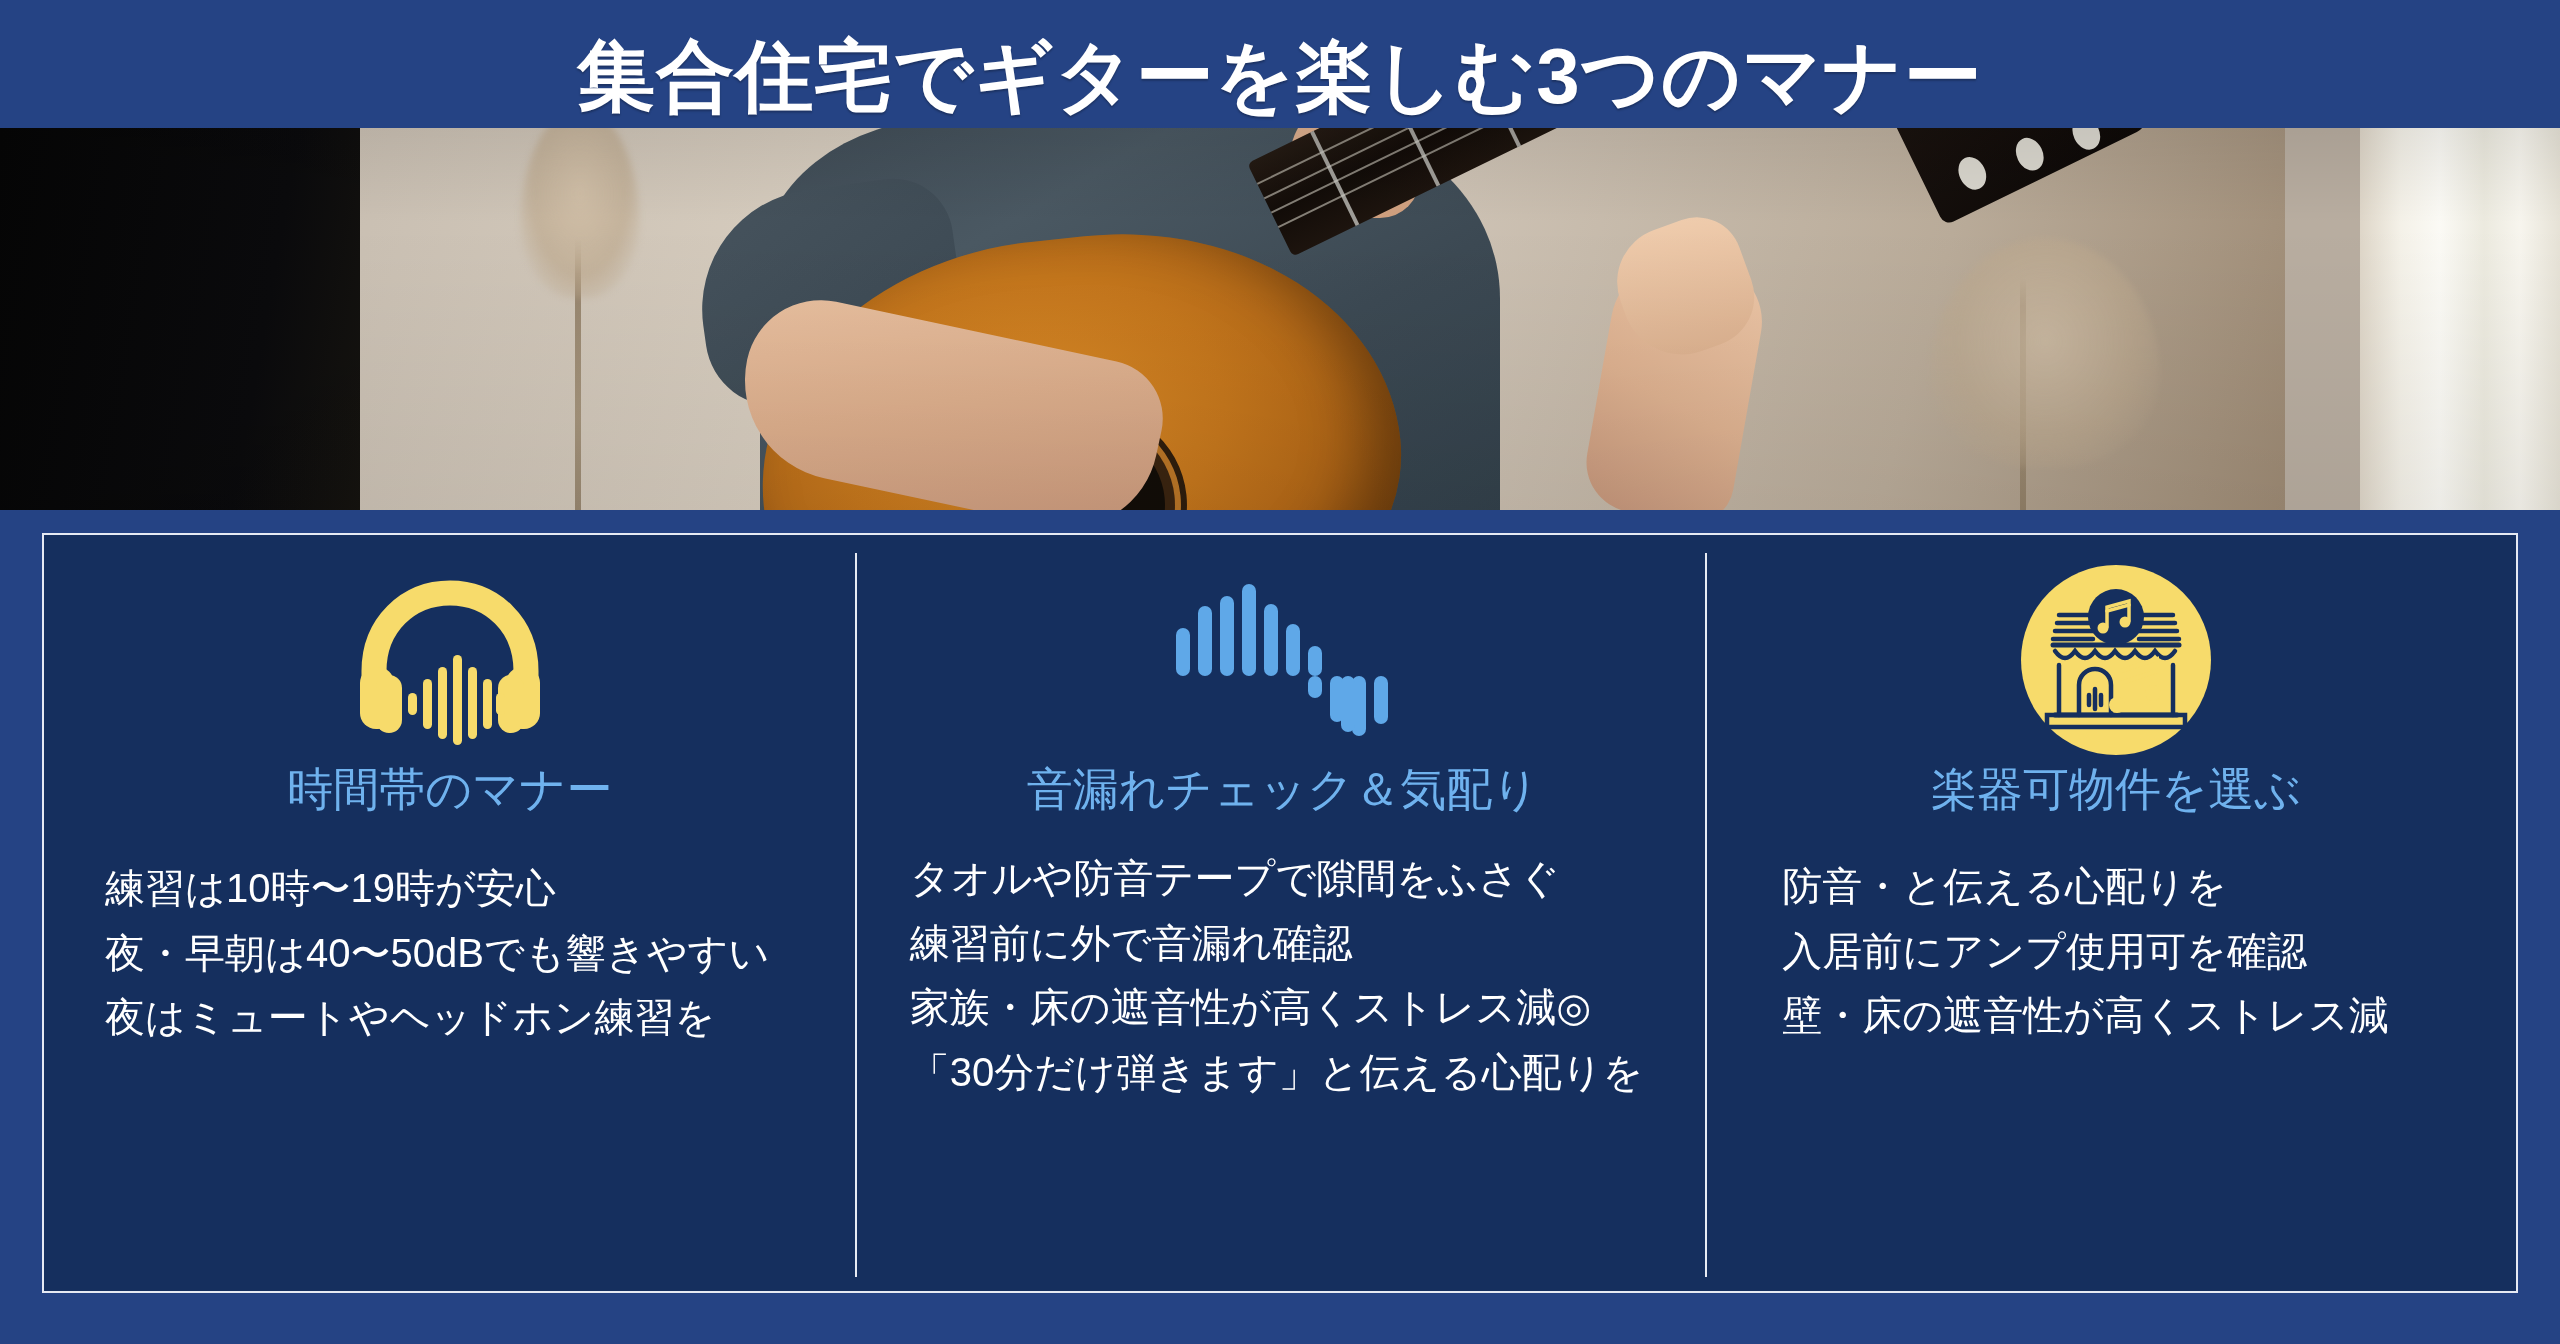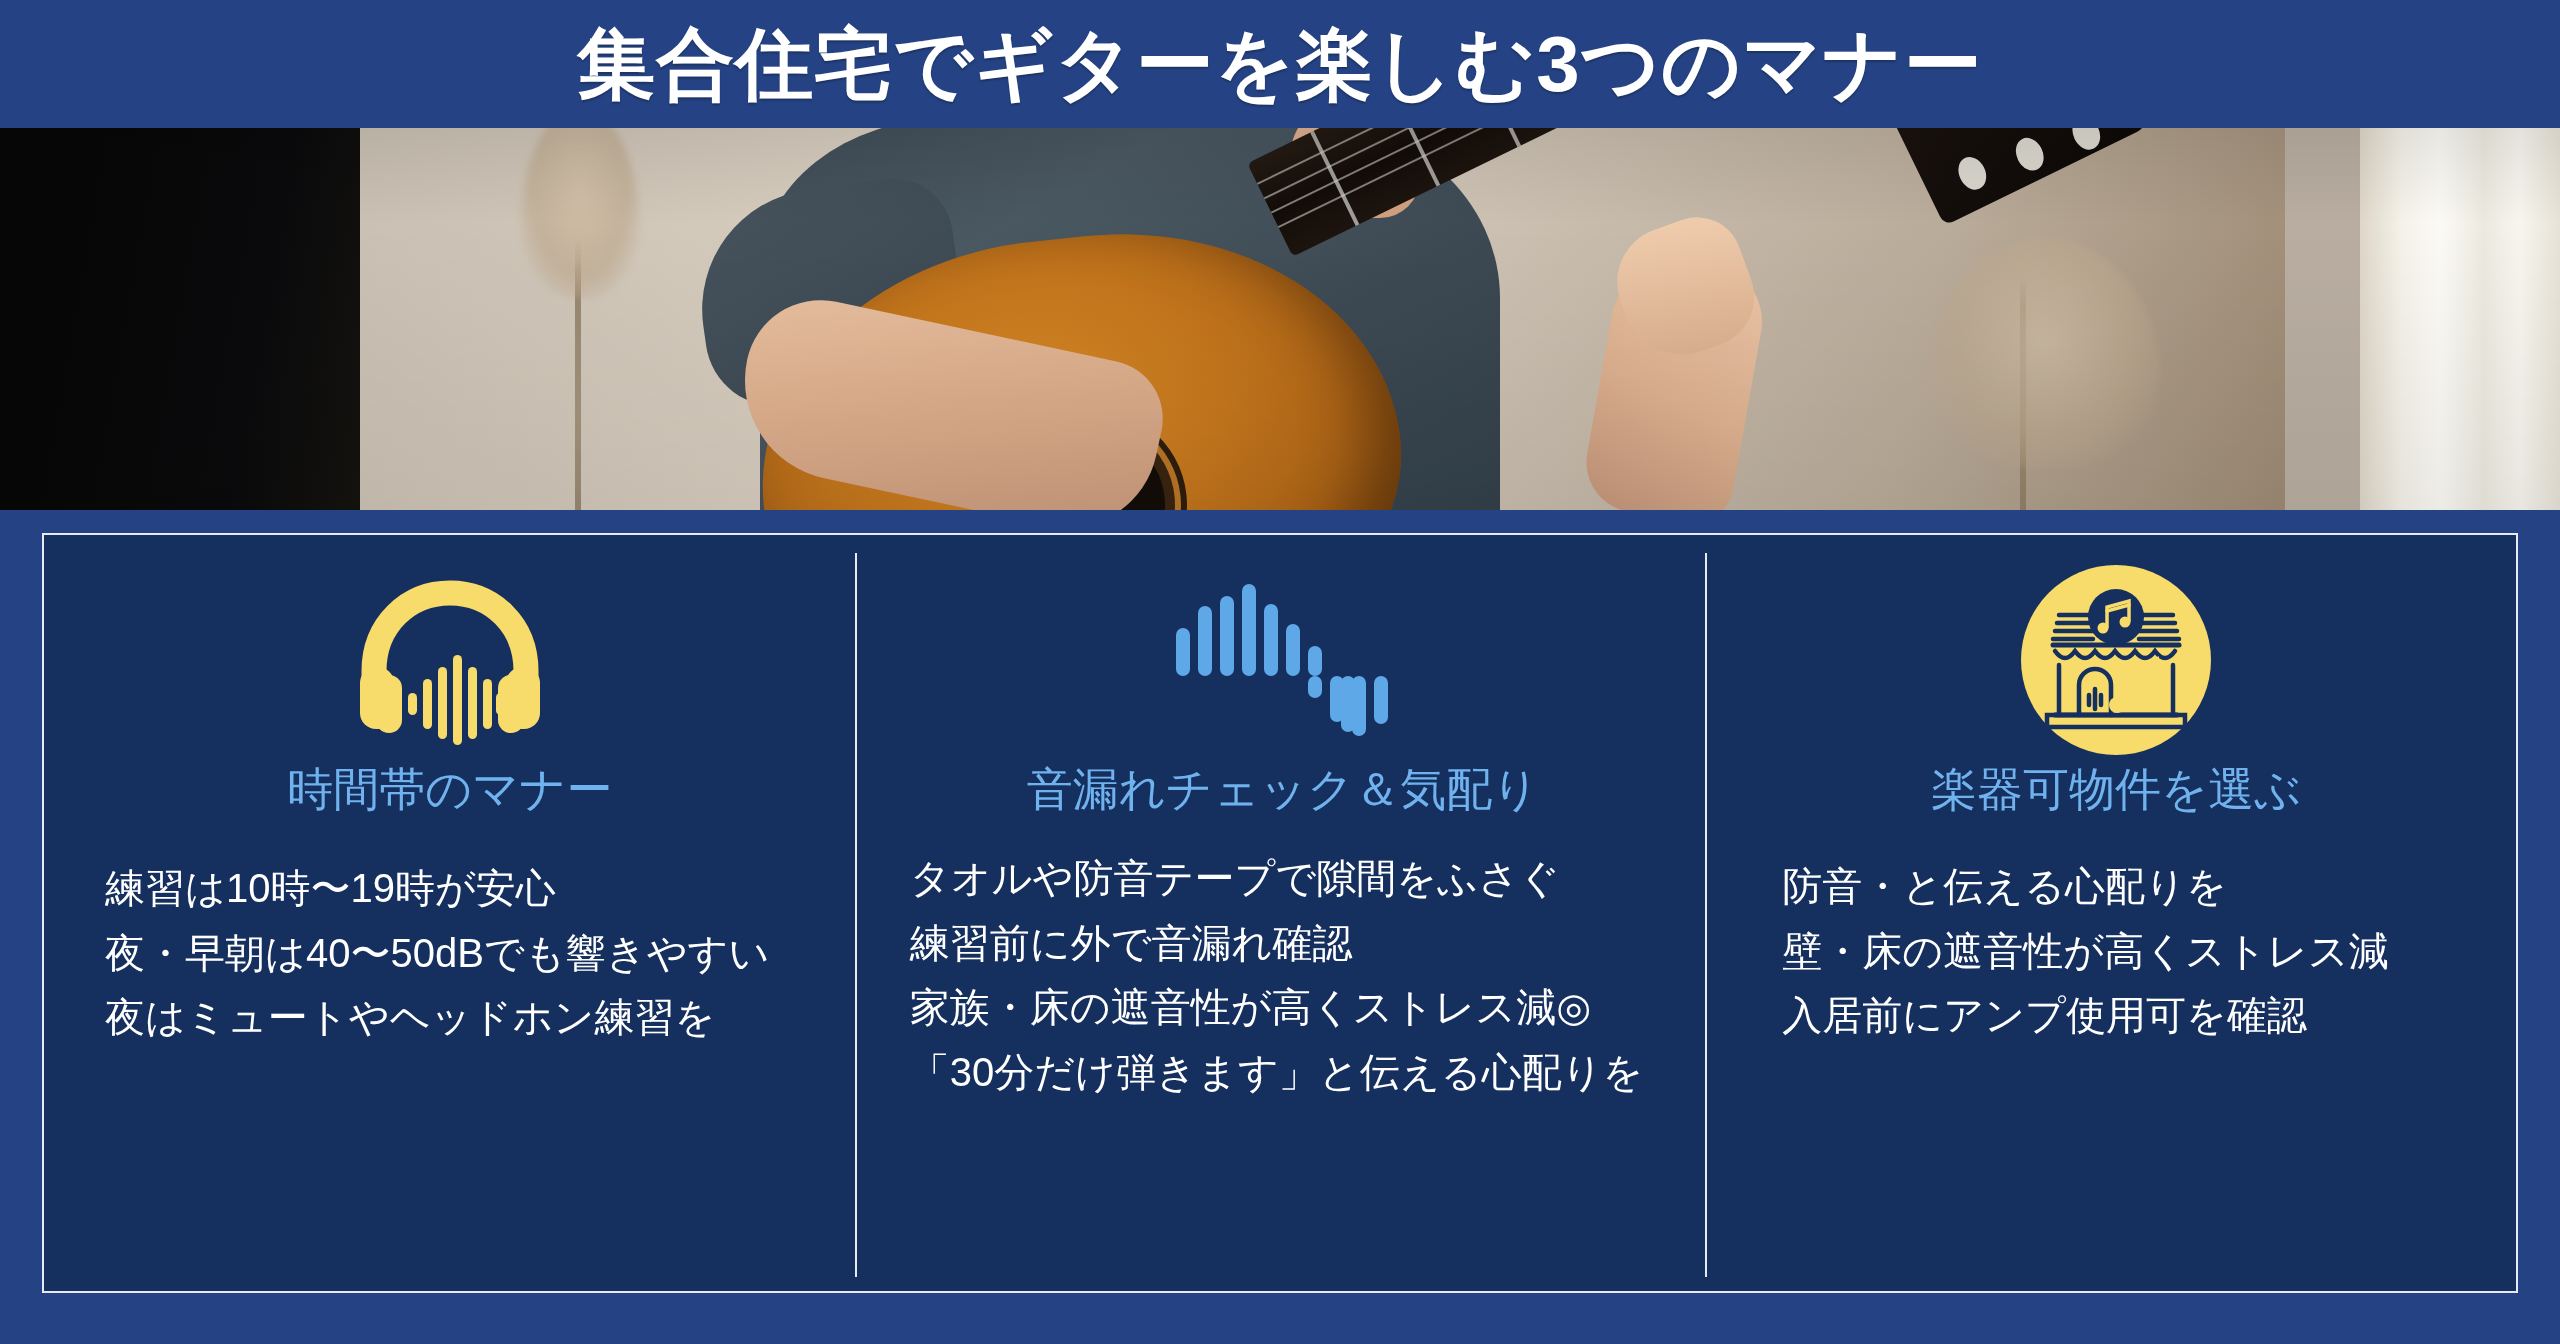--- a/index.html
+++ b/index.html
@@ -17,21 +17,21 @@
   #page {
     position: relative;
     width: 2560px;
     height: 1344px;
     background: #254384;
   }
 
   
   #header {
     position: absolute;
-    left: 0; top: 0;
+    left: 0; top: 12px;
     width: 2560px;
     height: 128px;
     background: #254384;
     display: flex;
     align-items: center;
     justify-content: center;
   }
   #header-title {
     color: #ffffff;
     font-size: 78px;
@@ -397,19 +397,19 @@
             <path d="M100 138 V106 L136 94 V126"></path>
             <path d="M100 118 L136 106"></path>
           </g>
           <circle cx="96" cy="140" r="8" fill="#F7DB6B"></circle>
           <circle cx="132" cy="128" r="8" fill="#F7DB6B"></circle>
         </svg>
       </div>
       <div class="col-title">楽器可物件を選ぶ</div>
       <div class="col-body">
         <span class="body-line">防音・と伝える心配りを</span>
+        <span class="body-line">入居前にアンプ使用可を確認</span>
         <span class="body-line">壁・床の遮音性が高くストレス減</span>
-        <span class="body-line">入居前にアンプ使用可を確認</span>
       </div>
     </div>
 
   </div>
 </div>
 
 </body></html>

